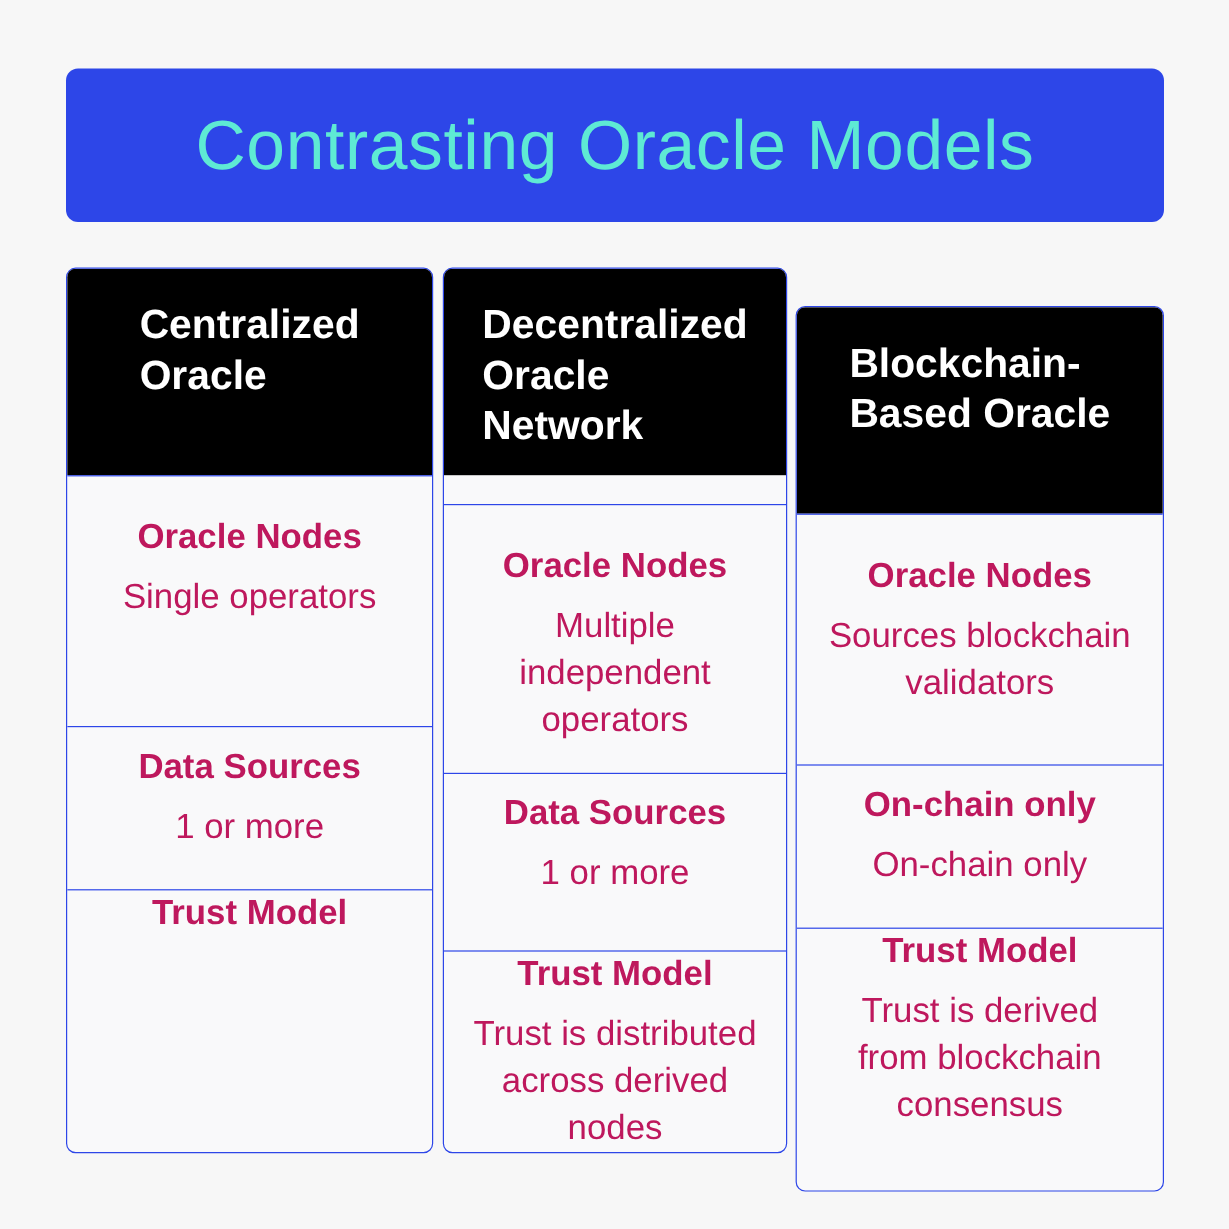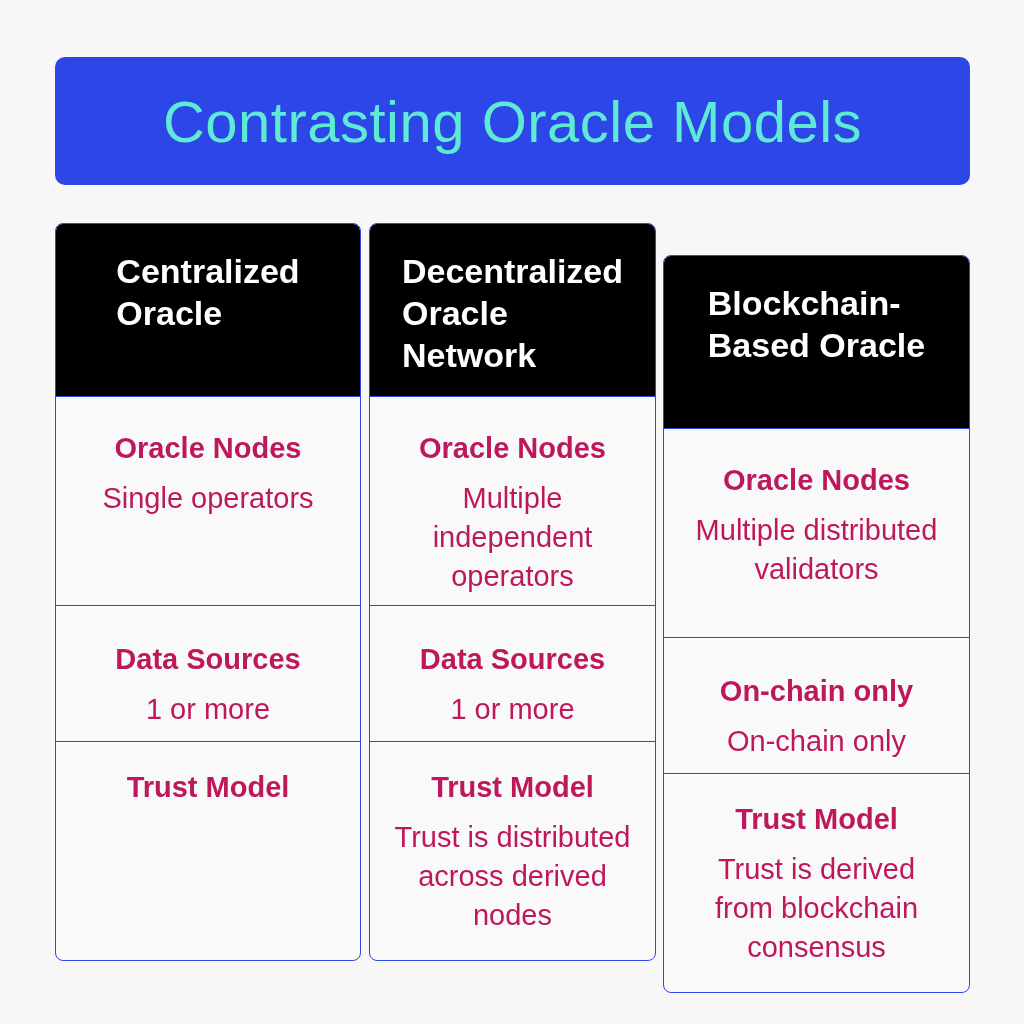--- a/index.html
+++ b/index.html
@@ -15,38 +15,38 @@
   }
   .title-banner h1 {
     margin: 0; color: #5eead4; font-size: 58px; font-weight: 400; letter-spacing: 0.5px;
   }
   .column {
     position: absolute; top: 223px; height: 738px; background: #f9f9fa;
     border: 1.5px solid #2d46e8; border-radius: 8px; overflow: hidden;
     box-sizing: border-box; display: flex; flex-direction: column;
   }
   .col-0 { left: 55px; width: 306px; }
-  .col-1 { left: 369px; width: 287px; }
+  .col-1 { left: 369px; width: 287px; gap: 24px; }
   .col-2 { left: 663px; width: 307px; margin-top: 32px; }
   .col-header {
     height: 172px; background: #000000; color: #fff; flex: 0 0 auto;
     display: flex; justify-content: center; box-sizing: border-box;
     padding-top: 26px; text-align: left;
   }
   .col-header span {
     font-size: 34px; font-weight: 700; line-height: 42px; white-space: pre-line;
   }
   .cell {
     box-sizing: border-box; border-top: 1.5px solid #2d46e8;
     display: flex; flex-direction: column; align-items: center; text-align: center;
     color: #be185d;
   }
   .cell-nodes { height: 209px; padding-top: 32px; }
-  .cell-sources { height: 136px; padding-top: 34px; }
-  .cell-trust { flex: 1 1 auto; padding-top: 26px; }
+  .cell-sources { height: 136px; padding-top: 14px; }
+  .cell-trust { flex: 1 1 auto; }
   .cell .label { font-size: 29px; font-weight: 700; line-height: 38px; margin-bottom: 12px; }
   .cell .value { font-size: 29px; font-weight: 400; line-height: 39px; padding: 0 6px; white-space: pre-line; }
 </style>
 </head>
 <body>
 
 <div class="title-banner">
   <h1>Contrasting Oracle Models</h1>
 </div>
 
@@ -92,21 +92,21 @@
   </div>
 </div>
 
 <div class="column col-2">
   <div class="col-header">
     <span>Blockchain-
 Based Oracle</span>
   </div>
   <div class="cell cell-nodes">
     <div class="label">Oracle Nodes</div>
-    <div class="value">Multiple distributed
+    <div class="value">Sources blockchain
 validators</div>
   </div>
   <div class="cell cell-sources">
     <div class="label">On-chain only</div>
     <div class="value">On-chain only</div>
   </div>
   <div class="cell cell-trust">
     <div class="label">Trust Model</div>
     <div class="value">Trust is derived
 from blockchain

